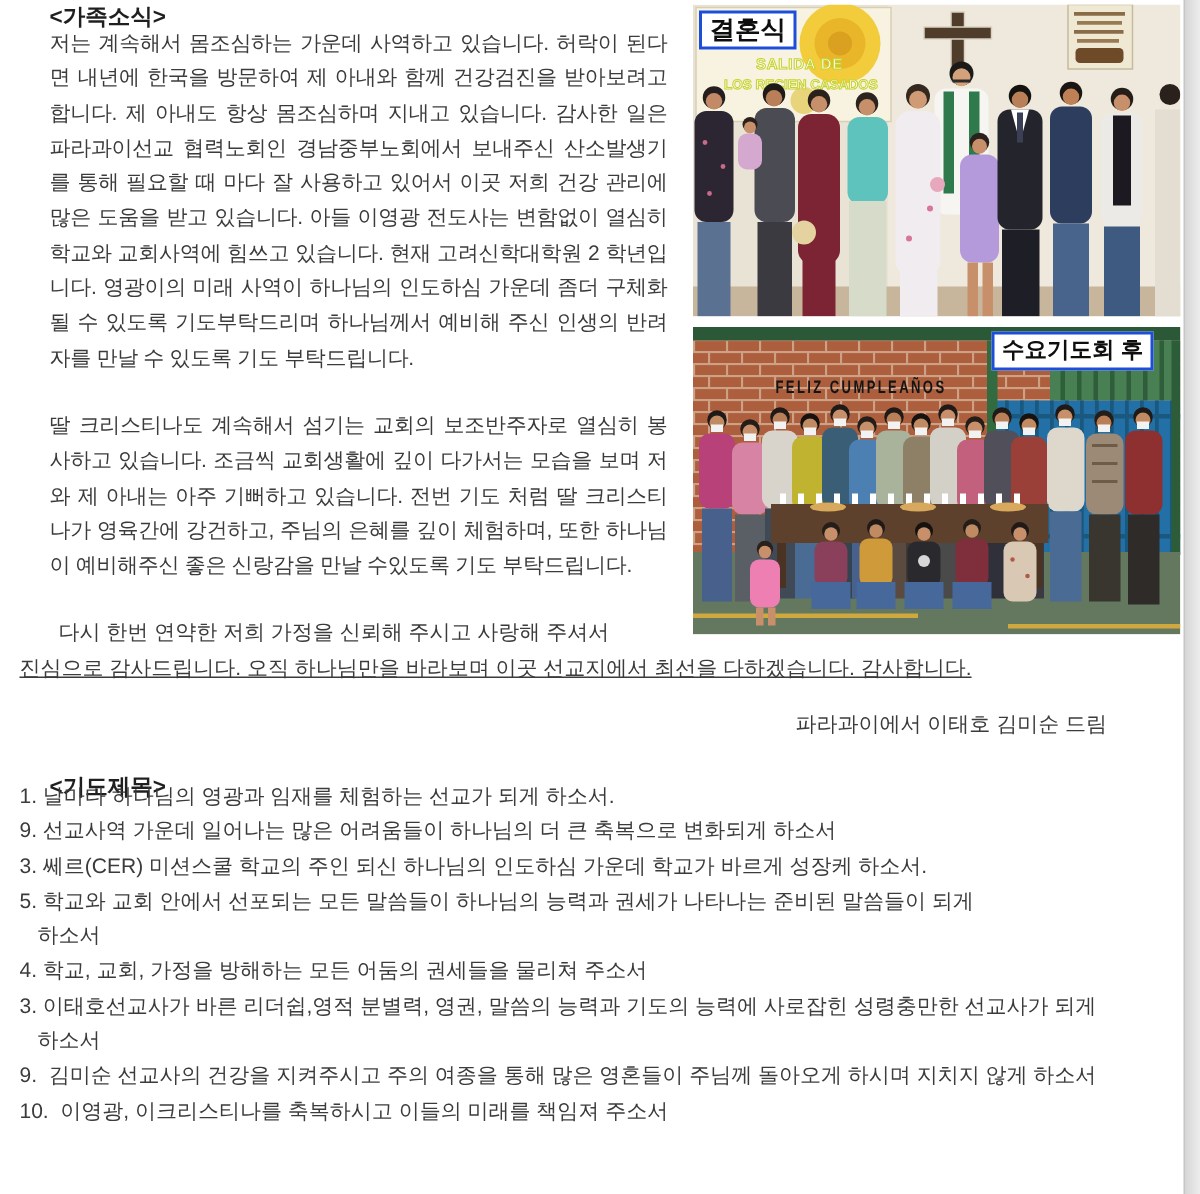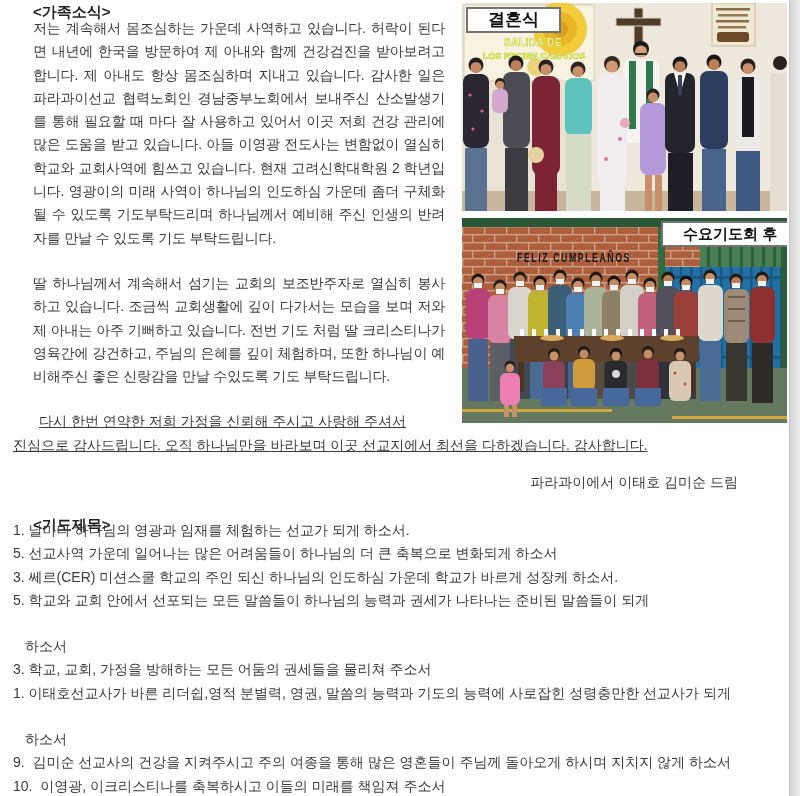--- a/index.html
+++ b/index.html
@@ -13,47 +13,47 @@
   .heading{font-weight:bold;font-size:15px;color:#1f1f1f;line-height:18px;}
   .para{
     font-size:14px;line-height:23.3px;text-align:justify;
     letter-spacing:-0.2px;color:#3b3b3b;width:412px;
   }
   .freeline{font-size:14px;line-height:23px;white-space:pre;color:#3b3b3b;}
   .signature{font-size:14px;line-height:23px;color:#3b3b3b;text-align:right;width:338px;}
   .photo{position:absolute;overflow:hidden;}
   .photo svg{display:block;width:100%;height:100%;}
   .photo-label{
-    position:absolute;background:#ffffff;border:2px solid #737373;
-    color:#0e0e0e;font-weight:bold;padding:0 20px;line-height:22px;
+    position:absolute;background:#ffffff;border:2px solid #1d4ed8;
+    color:#0e0e0e;font-weight:bold;padding:0 5px;line-height:22px;
     white-space:pre;
   }
   .label-wedding{left:4px;top:4px;font-size:17px;}
   .label-prayer{left:199px;top:3px;font-size:15px;text-align:right;}
   .prayer-list{position:absolute;left:13px;top:519px;width:775px;}
   .pline{font-size:14px;line-height:23.3px;white-space:pre;color:#3b3b3b;}
-  .pline.cont{padding-left:12px;margin-top:23px;}
+  .pline.cont{padding-left:12px;}
   .edge-strip{
     position:absolute;left:789px;top:0;width:11px;height:796px;
     background:linear-gradient(to right,#d6d6d6,#ededed);
     border-left:1px solid #c6c6c6;box-sizing:border-box;
   }
 </style>
 </head>
 <body>
 
 <div>
 
   <div class="abs heading" style="left:33px;top:3px;">&lt;가족소식&gt;</div>
 
   <div class="abs para" style="left:33px;top:17px;">저는 계속해서 몸조심하는 가운데 사역하고 있습니다. 허락이 된다면 내년에 한국을 방문하여 제 아내와 함께 건강검진을 받아보려고 합니다. 제 아내도 항상 몸조심하며 지내고 있습니다. 감사한 일은 파라과이선교 협력노회인 경남중부노회에서 보내주신 산소발생기를 통해 필요할 때 마다 잘 사용하고 있어서 이곳 저희 건강 관리에 많은 도움을 받고 있습니다. 아들 이영광 전도사는 변함없이 열심히 학교와 교회사역에 힘쓰고 있습니다. 현재 고려신학대학원 2 학년입니다. 영광이의 미래 사역이 하나님의 인도하심 가운데 좀더 구체화 될 수 있도록 기도부탁드리며 하나님께서 예비해 주신 인생의 반려자를 만날 수 있도록 기도 부탁드립니다.</div>
 
-  <div class="abs para" style="left:33px;top:272px;">딸 하나님께서 계속해서 섬기는 교회의 보조반주자로 열심히 봉사하고 있습니다. 조금씩 교회생활에 깊이 다가서는 모습을 보며 저와 제 아내는 아주 기뻐하고 있습니다. 전번 기도 처럼 딸 크리스티나가 영육간에 강건하고, 주님의 은혜를 깊이 체험하며, 또한 하나님이 예비해주신 좋은 신랑감을 만날 수있도록 기도 부탁드립니다.</div>
-
-  <div class="abs freeline" style="left:39px;top:410px;text-decoration:underline;">다시 한번 연약한 저희 가정을 신뢰해 주시고 사랑해 주셔서</div>
+  <div class="abs para" style="left:33px;top:272px;">딸 크리스티나도 계속해서 섬기는 교회의 보조반주자로 열심히 봉사하고 있습니다. 조금씩 교회생활에 깊이 다가서는 모습을 보며 저와 제 아내는 아주 기뻐하고 있습니다. 전번 기도 처럼 딸 크리스티나가 영육간에 강건하고, 주님의 은혜를 깊이 체험하며, 또한 하나님이 예비해주신 좋은 신랑감을 만날 수있도록 기도 부탁드립니다.</div>
+
+  <div class="abs freeline" style="left:39px;top:410px;">다시 한번 연약한 저희 가정을 신뢰해 주시고 사랑해 주셔서</div>
   <div class="abs freeline" style="left:13px;top:434px;text-decoration:underline;">진심으로 감사드립니다. 오직 하나님만을 바라보며 이곳 선교지에서 최선을 다하겠습니다. 감사합니다.</div>
 
   <div class="abs signature" style="left:400px;top:471px;">파라과이에서 이태호 김미순 드림</div>
 
   <figure class="photo" style="left:462px;top:3px;width:325px;height:208px;margin:0;">
     <svg viewBox="0 0 325 208" preserveAspectRatio="none">
 
       <rect x="0" y="0" width="325" height="208" fill="#e9e3d5"></rect>
       <rect x="130" y="0" width="195" height="208" fill="#efe9dd"></rect>
       <rect x="0" y="188" width="325" height="20" fill="#c7b69c"></rect>
@@ -388,25 +388,25 @@
         <rect x="42" y="187" width="5" height="12" fill="#c8906a"></rect>
           <rect x="50" y="187" width="5" height="12" fill="#c8906a"></rect>
       </g>
     </svg>
     <div class="photo-label label-prayer">수요기도회 후</div>
   </figure>
 
   <div class="abs heading" style="left:33px;top:516px;">&lt;기도제목&gt;</div>
   <div class="prayer-list">
       <div class="pline">1. 날마다 하나님의 영광과 임재를 체험하는 선교가 되게 하소서.</div>
-      <div class="pline">5. 선교사역 가운데 일어나는 많은 어려움들이 하나님의 더 큰 축복으로 변화되게 하소서</div>
+      <div class="pline">9. 선교사역 가운데 일어나는 많은 어려움들이 하나님의 더 큰 축복으로 변화되게 하소서</div>
       <div class="pline">3. 쎄르(CER) 미션스쿨 학교의 주인 되신 하나님의 인도하심 가운데 학교가 바르게 성장케 하소서.</div>
       <div class="pline">5. 학교와 교회 안에서 선포되는 모든 말씀들이 하나님의 능력과 권세가 나타나는 준비된 말씀들이 되게</div>
       <div class="pline cont">하소서</div>
-      <div class="pline">3. 학교, 교회, 가정을 방해하는 모든 어둠의 권세들을 물리쳐 주소서</div>
-      <div class="pline">1. 이태호선교사가 바른 리더쉽,영적 분별력, 영권, 말씀의 능력과 기도의 능력에 사로잡힌 성령충만한 선교사가 되게</div>
+      <div class="pline">4. 학교, 교회, 가정을 방해하는 모든 어둠의 권세들을 물리쳐 주소서</div>
+      <div class="pline">3. 이태호선교사가 바른 리더쉽,영적 분별력, 영권, 말씀의 능력과 기도의 능력에 사로잡힌 성령충만한 선교사가 되게</div>
       <div class="pline cont">하소서</div>
       <div class="pline">9.  김미순 선교사의 건강을 지켜주시고 주의 여종을 통해 많은 영혼들이 주님께 돌아오게 하시며 지치지 않게 하소서</div>
       <div class="pline">10.  이영광, 이크리스티나를 축복하시고 이들의 미래를 책임져 주소서</div>
     </div>
 
   <div class="edge-strip"></div>
 </div>
 
 </body></html>

